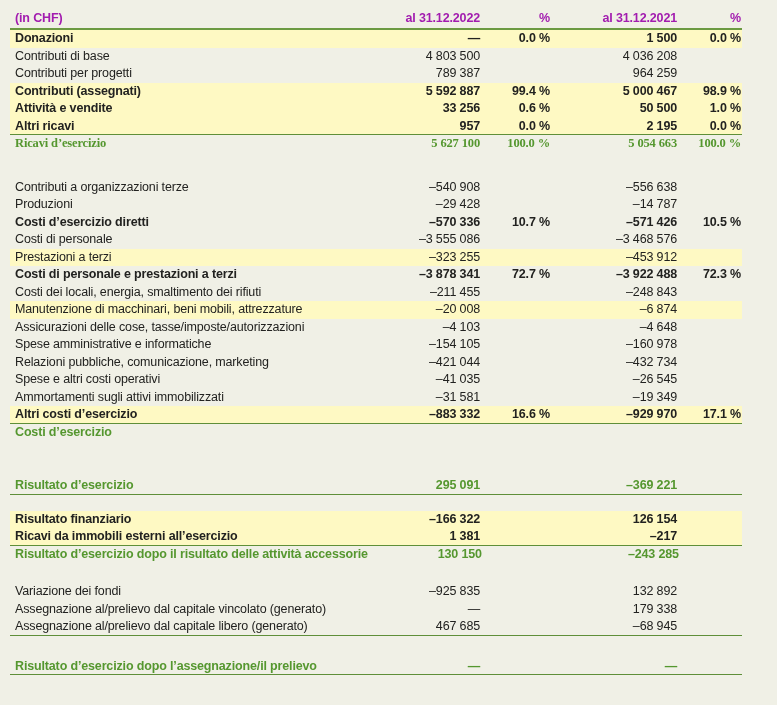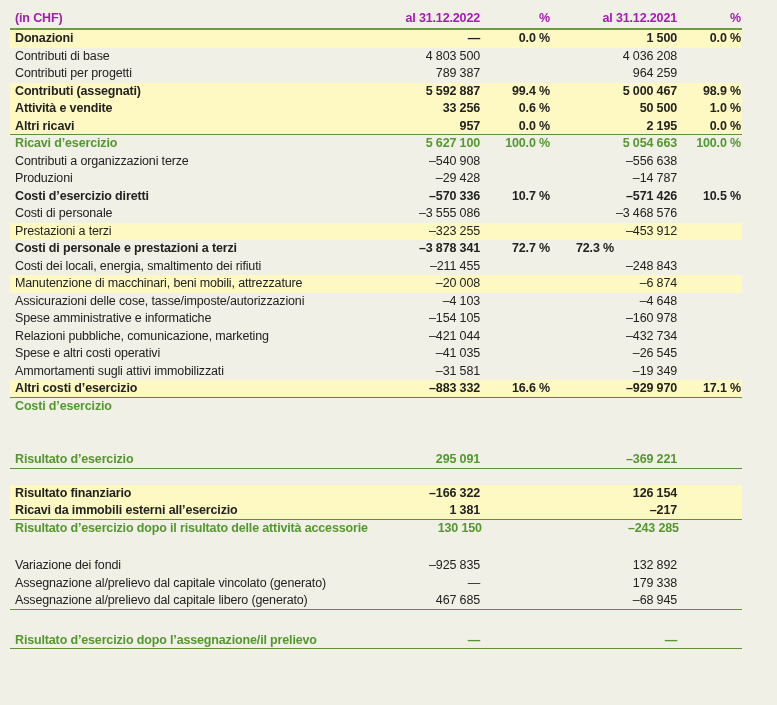--- a/index.html
+++ b/index.html
@@ -88,21 +88,21 @@
         <div class="c v2">50 500</div>
         <div class="c p2">1.0 %</div>
       </div>
       <div class="row bold hl rule">
         <div class="c label">Altri ricavi</div>
         <div class="c v1">957</div>
         <div class="c p1">0.0 %</div>
         <div class="c v2">2 195</div>
         <div class="c p2">0.0 %</div>
       </div>
-      <div class="row green" style="">
+      <div class="row green" style="margin-bottom: 26px; font-family: Liberation Serif, serif;">
         <div class="c label">Ricavi d’esercizio</div>
         <div class="c v1">5 627 100</div>
         <div class="c p1">100.0 %</div>
         <div class="c v2">5 054 663</div>
         <div class="c p2">100.0 %</div>
       </div>
       <div class="row">
         <div class="c label">Contributi a organizzazioni terze</div>
         <div class="c v1">–540 908</div>
         <div class="c p1"></div>
@@ -134,20 +134,21 @@
         <div class="c label">Prestazioni a terzi</div>
         <div class="c v1">–323 255</div>
         <div class="c p1"></div>
         <div class="c v2">–453 912</div>
         <div class="c p2"></div>
       </div>
       <div class="row bold">
         <div class="c label">Costi di personale e prestazioni a terzi</div>
         <div class="c v1">–3 878 341</div>
         <div class="c p1">72.7 %</div>
+        <div class="c v2">–3 922 488</div>
         <div class="c p2">72.3 %</div>
       </div>
       <div class="row">
         <div class="c label">Costi dei locali, energia, smaltimento dei rifiuti</div>
         <div class="c v1">–211 455</div>
         <div class="c p1"></div>
         <div class="c v2">–248 843</div>
         <div class="c p2"></div>
       </div>
       <div class="row hl">

